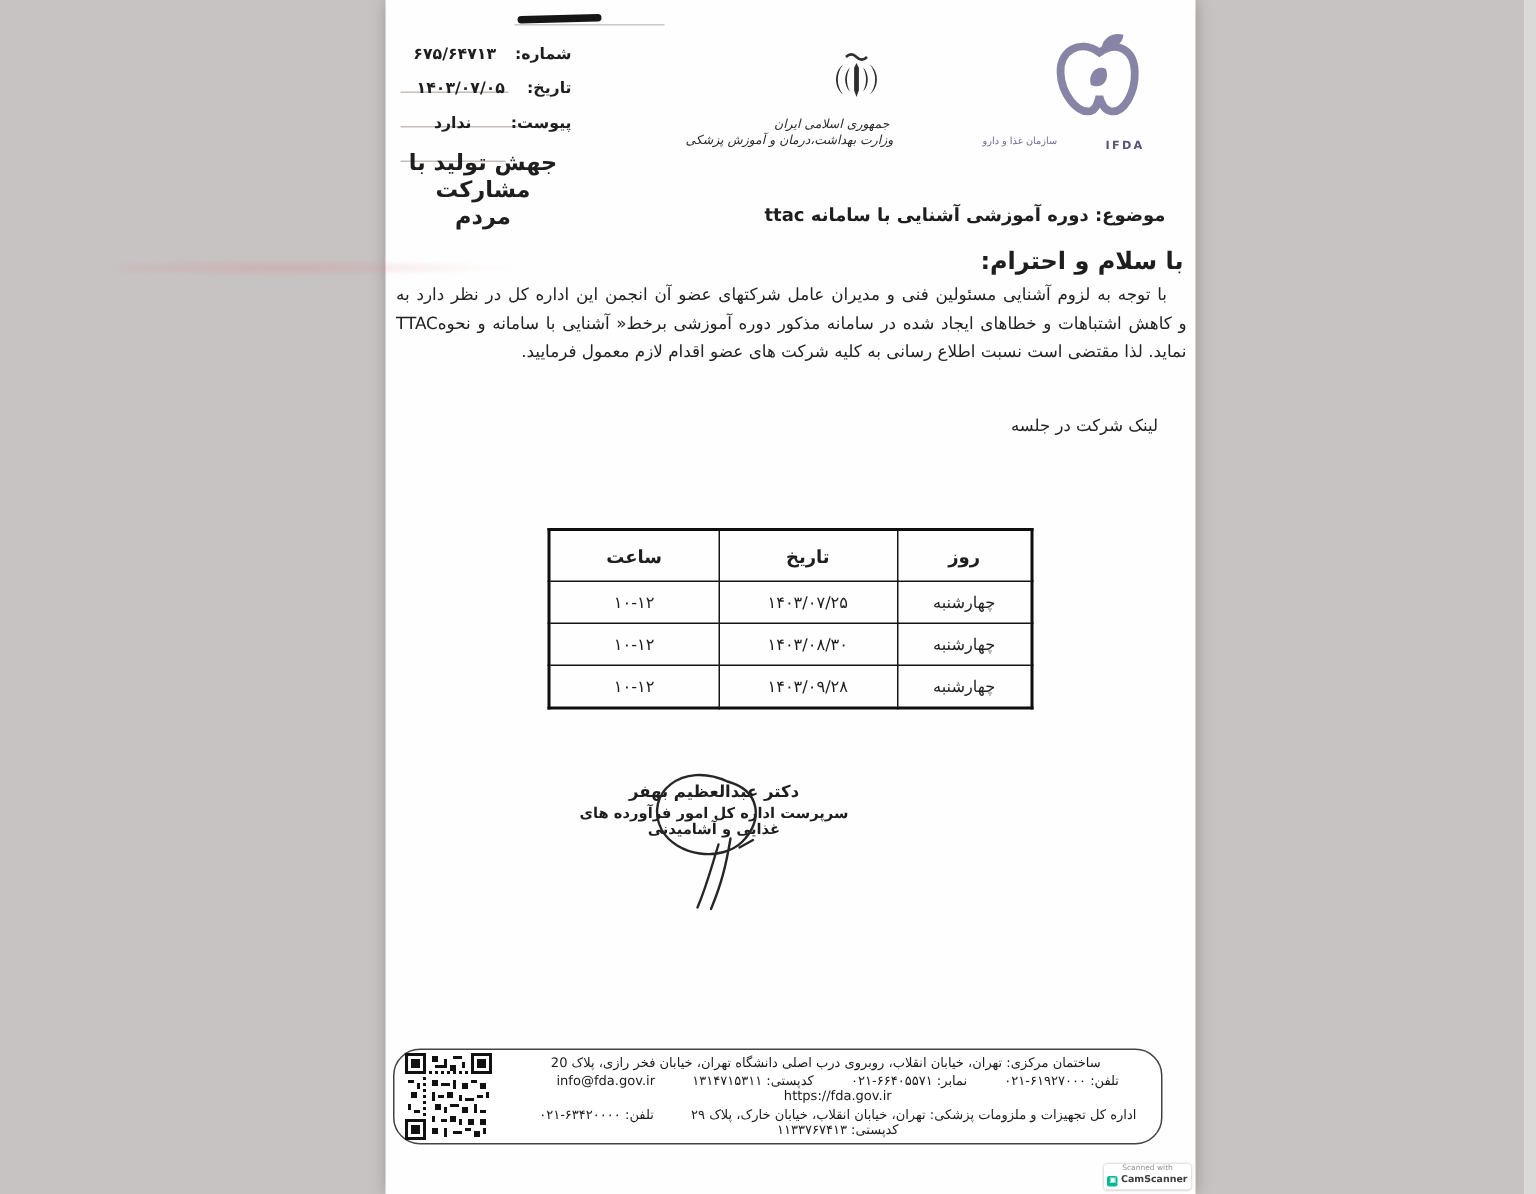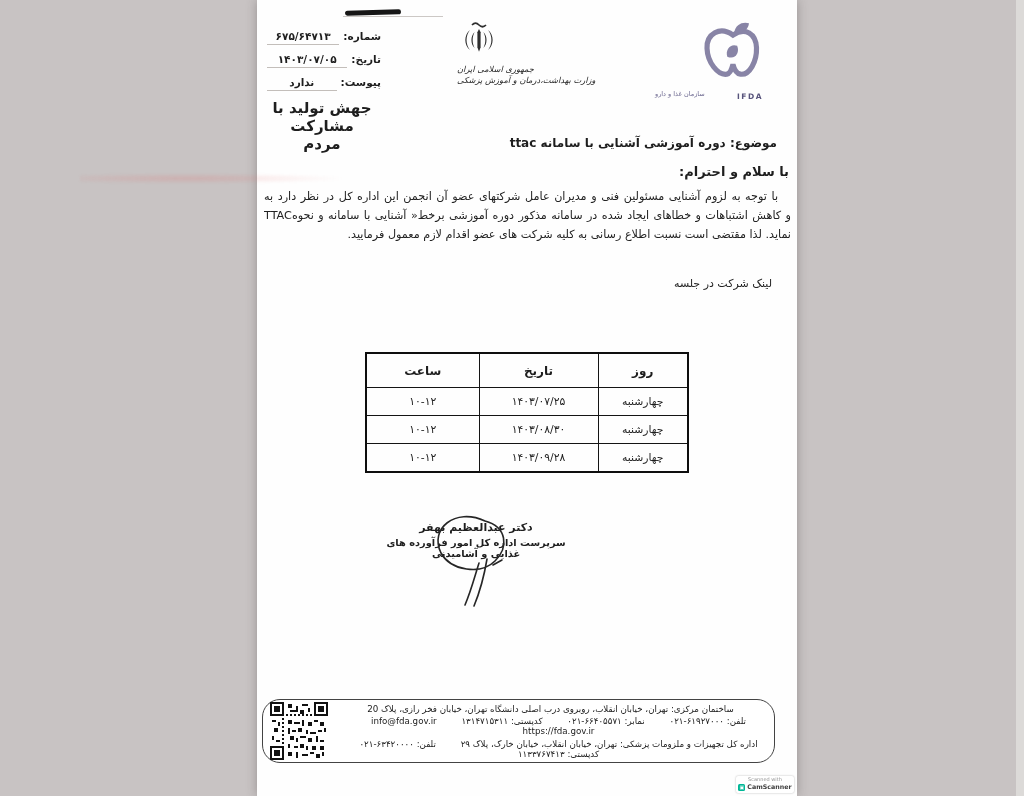--- a/index.html
+++ b/index.html
@@ -13,36 +13,36 @@
     filter:blur(1px);}
   
   .dash{position:absolute;left:88px;top:10px;width:56px;height:4.5px;background:#161616;
     border-radius:3px;transform:rotate(-1.5deg);}
   .dash-tail{position:absolute;left:86px;top:16px;width:100px;height:1px;background:#ccc8c5;}
   
   .hdr-fields{position:absolute;left:10px;top:30px;width:114px;direction:rtl;}
   .hdr-row{display:flex;align-items:baseline;height:23px;font-size:10.5px;font-weight:600;}
   .hdr-row .lbl{white-space:nowrap;margin-left:4px;}
   .hdr-row .val{flex:1;text-align:center;font-weight:700;border-bottom:1px solid #c3beba;
-    padding-bottom:2px;white-space:nowrap;}
+    padding-bottom:19px;white-space:nowrap;}
   .slogan{position:absolute;left:14px;top:99px;width:102px;text-align:center;
     font-size:15px;font-weight:700;}
   
-  .emblem{position:absolute;left:200px;top:20px;width:136px;text-align:left;}
+  .emblem{position:absolute;left:200px;top:33px;width:136px;text-align:right;}
   .emblem .cal{font-family:"DejaVu Serif",serif;font-style:italic;font-size:8.3px;
     color:#2b2b2b;line-height:11px;white-space:nowrap;}
   
   .ifda{position:absolute;left:398px;top:20px;width:118px;height:86px;}
   .ifda svg{position:absolute;right:8px;top:0;}
   .ifda .org{position:absolute;left:0;bottom:8px;font-size:6.5px;color:#6c6890;direction:rtl;}
   .ifda .acr{position:absolute;right:10px;bottom:5px;font-size:7.5px;letter-spacing:1.5px;
     color:#58547c;font-weight:600;}
   
   .subject{position:absolute;right:20px;top:136px;direction:rtl;font-size:12px;font-weight:700;}
-  .greeting{position:absolute;right:8px;top:164px;direction:rtl;font-size:13px;font-weight:700;}
+  .greeting{position:absolute;right:8px;top:164px;direction:rtl;font-size:16px;font-weight:700;}
   .body-par{position:absolute;left:7px;right:6px;top:187px;direction:rtl;font-size:11.2px;
     line-height:19px;color:#222;}
   .body-line{text-align:justify;text-align-last:justify;height:19px;overflow:hidden;}
   .body-line.first{text-indent:13px;}
   .body-line.last{text-align:right;text-align-last:right;}
   .latin-left{float:left;direction:ltr;}
   
   .link-label{position:absolute;right:25px;top:277px;direction:rtl;font-size:11px;color:#232323;}
   .link-url{position:absolute;left:60px;top:302px;width:360px;text-align:center;font-size:10.8px;
     color:#1f1f1f;text-decoration:underline;cursor:pointer;}

